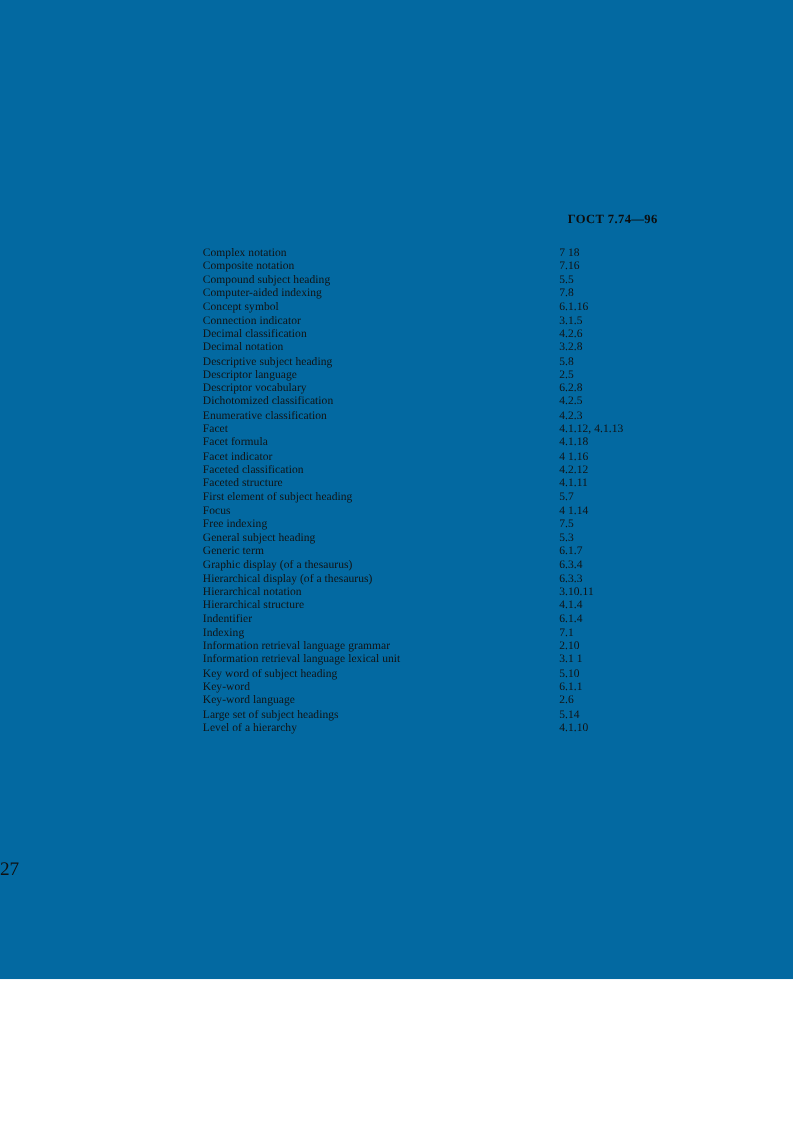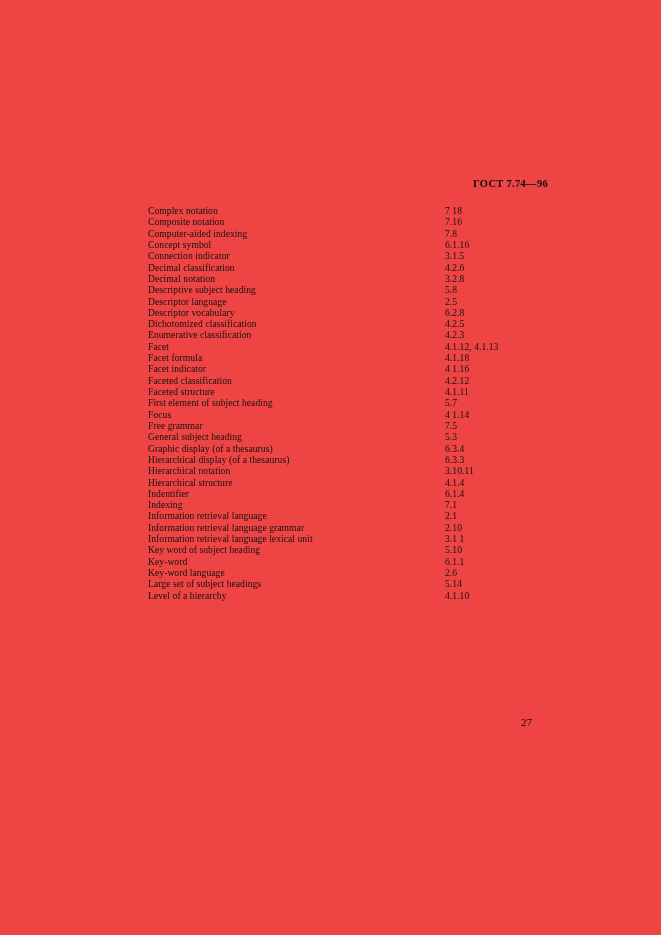--- a/index.html
+++ b/index.html
@@ -4,43 +4,43 @@
 <title>ГОСТ 7.74—96 — page 27</title>
 <style>
   html, body {
     margin: 0;
     padding: 0;
     background: #ffffff;
   }
   .page {
     position: relative;
     width: 661px;
-    height: 935px;
-    background: #ef4444;
+    height: 816px;
+    background: #0369a1;
     overflow: hidden;
     font-family: "Liberation Serif", "DejaVu Serif", serif;
     color: #111111;
     -webkit-font-smoothing: antialiased;
   }
   
   .running-head {
     position: absolute;
     left: 0;
     top: 178px;
     width: 548px;
     text-align: right;
     font-weight: bold;
     font-size: 10.5px;
     letter-spacing: 0.3px;
     color: #0d0d0d;
   }
   
   .index-block {
     position: absolute;
-    left: 148px;
+    left: 169px;
     top: 205px;
     width: 395px;
   }
   .index-row {
     position: relative;
     height: 11.32px;
     line-height: 11.32px;
     font-size: 9.6px;
     white-space: nowrap;
     color: #121212;
@@ -54,61 +54,61 @@
     left: 297px;
     top: 0;
     letter-spacing: 0.05px;
   }
   
   .folio {
     position: absolute;
     left: 0;
     top: 716px;
     width: 532px;
-    text-align: right;
-    font-size: 11px;
+    font-size: 16px;
     color: #101010;
   }
 </style>
 </head>
 <body>
 
 <div class="page">
 
   <div class="running-head">ГОСТ 7.74—96</div>
 
   <div class="index-block">
       <div class="index-row"><span class="index-term">Complex notation</span><span class="index-ref">7 18</span></div>
       <div class="index-row"><span class="index-term">Composite notation</span><span class="index-ref">7.16</span></div>
+      <div class="index-row"><span class="index-term">Compound subject heading</span><span class="index-ref">5.5</span></div>
       <div class="index-row"><span class="index-term">Computer-aided indexing</span><span class="index-ref">7.8</span></div>
       <div class="index-row"><span class="index-term">Concept symbol</span><span class="index-ref">6.1.16</span></div>
       <div class="index-row"><span class="index-term">Connection indicator</span><span class="index-ref">3.1.5</span></div>
       <div class="index-row"><span class="index-term">Decimal classification</span><span class="index-ref">4.2.6</span></div>
       <div class="index-row"><span class="index-term">Decimal notation</span><span class="index-ref">3.2.8</span></div>
       <div class="index-row"><span class="index-term">Descriptive subject heading</span><span class="index-ref">5.8</span></div>
       <div class="index-row"><span class="index-term">Descriptor language</span><span class="index-ref">2.5</span></div>
       <div class="index-row"><span class="index-term">Descriptor vocabulary</span><span class="index-ref">6.2.8</span></div>
       <div class="index-row"><span class="index-term">Dichotomized classification</span><span class="index-ref">4.2.5</span></div>
       <div class="index-row"><span class="index-term">Enumerative classification</span><span class="index-ref">4.2.3</span></div>
       <div class="index-row"><span class="index-term">Facet</span><span class="index-ref">4.1.12, 4.1.13</span></div>
       <div class="index-row"><span class="index-term">Facet formula</span><span class="index-ref">4.1.18</span></div>
       <div class="index-row"><span class="index-term">Facet indicator</span><span class="index-ref">4 1.16</span></div>
       <div class="index-row"><span class="index-term">Faceted classification</span><span class="index-ref">4.2.12</span></div>
       <div class="index-row"><span class="index-term">Faceted structure</span><span class="index-ref">4.1.11</span></div>
       <div class="index-row"><span class="index-term">First element of subject heading</span><span class="index-ref">5.7</span></div>
       <div class="index-row"><span class="index-term">Focus</span><span class="index-ref">4 1.14</span></div>
-      <div class="index-row"><span class="index-term">Free grammar</span><span class="index-ref">7.5</span></div>
+      <div class="index-row"><span class="index-term">Free indexing</span><span class="index-ref">7.5</span></div>
       <div class="index-row"><span class="index-term">General subject heading</span><span class="index-ref">5.3</span></div>
+      <div class="index-row"><span class="index-term">Generic term</span><span class="index-ref">6.1.7</span></div>
       <div class="index-row"><span class="index-term">Graphic display (of a thesaurus)</span><span class="index-ref">6.3.4</span></div>
       <div class="index-row"><span class="index-term">Hierarchical display (of a thesaurus)</span><span class="index-ref">6.3.3</span></div>
       <div class="index-row"><span class="index-term">Hierarchical notation</span><span class="index-ref">3.10.11</span></div>
       <div class="index-row"><span class="index-term">Hierarchical structure</span><span class="index-ref">4.1.4</span></div>
       <div class="index-row"><span class="index-term">Indentifier</span><span class="index-ref">6.1.4</span></div>
       <div class="index-row"><span class="index-term">Indexing</span><span class="index-ref">7.1</span></div>
-      <div class="index-row"><span class="index-term">Information retrieval language</span><span class="index-ref">2.1</span></div>
       <div class="index-row"><span class="index-term">Information retrieval language grammar</span><span class="index-ref">2.10</span></div>
       <div class="index-row"><span class="index-term">Information retrieval language lexical unit</span><span class="index-ref">3.1 1</span></div>
       <div class="index-row"><span class="index-term">Key word of subject heading</span><span class="index-ref">5.10</span></div>
       <div class="index-row"><span class="index-term">Key-word</span><span class="index-ref">6.1.1</span></div>
       <div class="index-row"><span class="index-term">Key-word language</span><span class="index-ref">2.6</span></div>
       <div class="index-row"><span class="index-term">Large set of subject headings</span><span class="index-ref">5.14</span></div>
       <div class="index-row"><span class="index-term">Level of a hierarchy</span><span class="index-ref">4.1.10</span></div>
     </div>
 
   <div class="folio">27</div>

